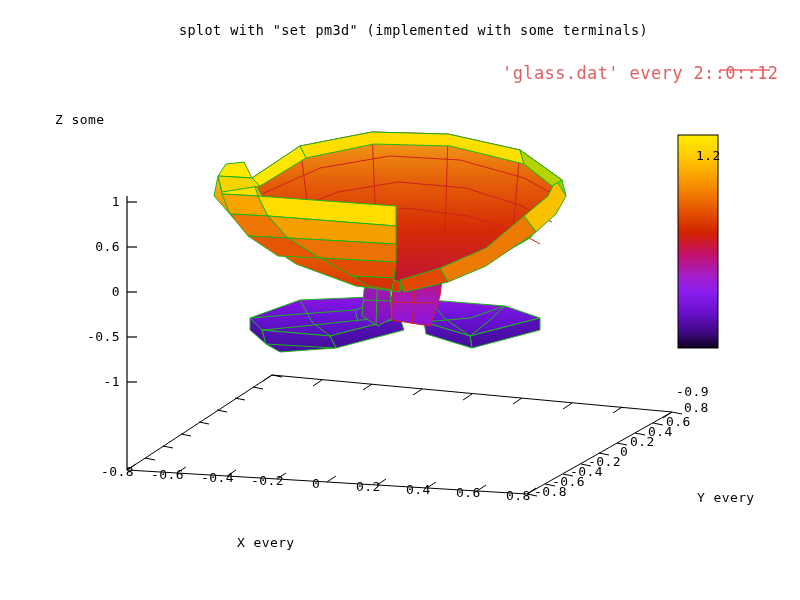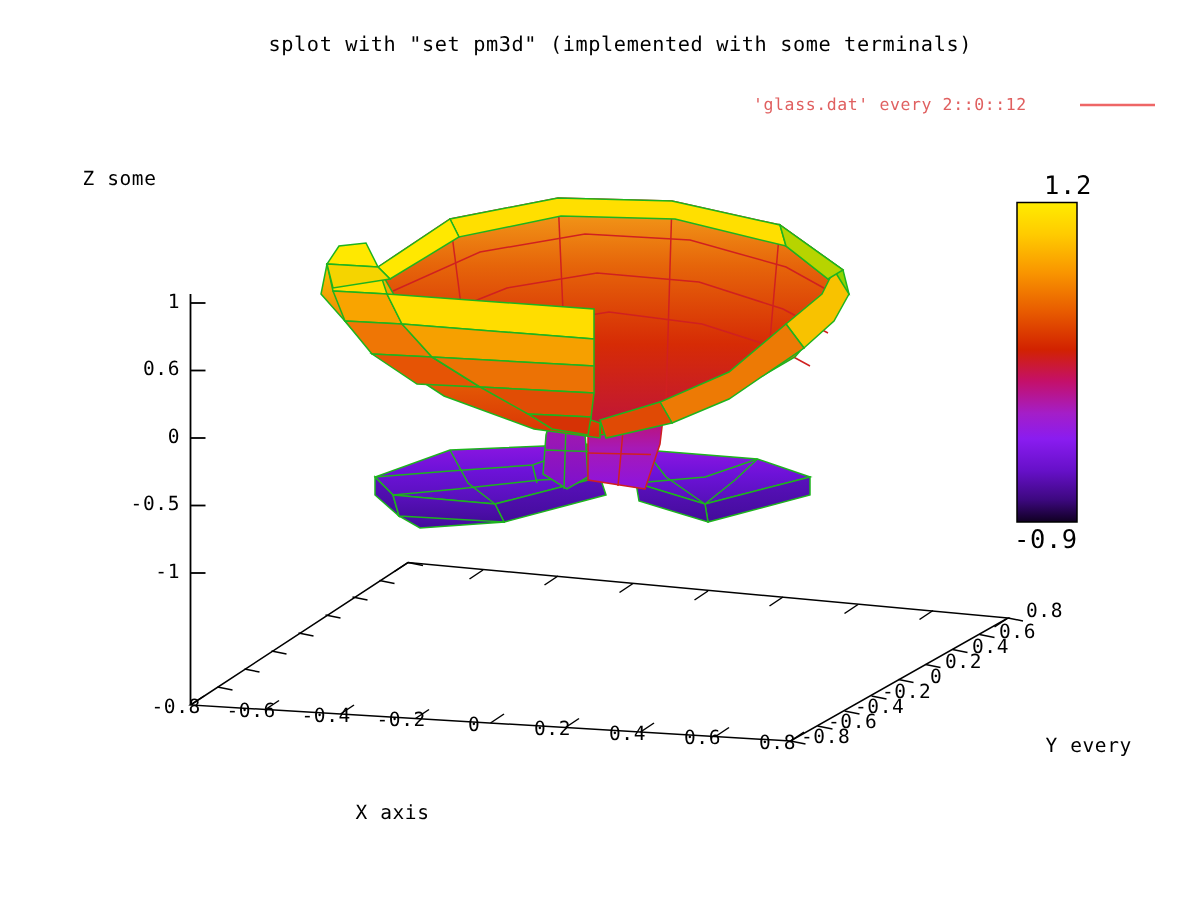--- a/index.html
+++ b/index.html
@@ -2,24 +2,24 @@
 <html><head>
 <meta charset="utf-8">
 <style>
   html,body{margin:0;padding:0;background:#ffffff;}
   body{width:800px;height:600px;overflow:hidden;
        font-family:"DejaVu Sans Mono","Liberation Mono",monospace;color:#000;}
   #plot{position:relative;width:800px;height:600px;}
   #plot svg{position:absolute;left:0;top:0;}
   .txt{position:absolute;white-space:pre;font-size:13px;letter-spacing:.4px;}
   .title{font-size:13.5px;}
-  .key{color:#e06060;font-size:11px;}
+  .key{color:#e06060;font-size:17px;}
   .tick{font-size:13px;}
   .axlbl{font-size:13px;}
-  .cbtick{font-size:17px;}
+  .cbtick{font-size:13px;margin-top:34px;}
 </style>
 </head>
 <body>
 
 <div id="plot">
 
   <svg width="800" height="600">
     <defs>
 
       <linearGradient id="pm3d" x1="0" y1="0" x2="0" y2="1">
@@ -258,21 +258,21 @@
   <div class="txt tick" style="left:101px;top:464px;">-0.8</div>
   <div class="txt tick" style="left:151px;top:467px;">-0.6</div>
   <div class="txt tick" style="left:201px;top:470px;">-0.4</div>
   <div class="txt tick" style="left:251px;top:473px;">-0.2</div>
   <div class="txt tick" style="left:312px;top:476px;">0</div>
   <div class="txt tick" style="left:356px;top:479px;">0.2</div>
   <div class="txt tick" style="left:406px;top:482px;">0.4</div>
   <div class="txt tick" style="left:456px;top:485px;">0.6</div>
   <div class="txt tick" style="left:506px;top:488px;">0.8</div>
 
-  <div class="txt axlbl" style="left:237px;top:535px;">X axis</div>
+  <div class="txt axlbl" style="left:237px;top:535px;">X every</div>
 
   <div class="txt tick" style="left:534px;top:484px;">-0.8</div>
   <div class="txt tick" style="left:552px;top:474px;">-0.6</div>
   <div class="txt tick" style="left:570px;top:464px;">-0.4</div>
   <div class="txt tick" style="left:588px;top:454px;">-0.2</div>
   <div class="txt tick" style="left:620px;top:444px;">0</div>
   <div class="txt tick" style="left:630px;top:434px;">0.2</div>
   <div class="txt tick" style="left:648px;top:424px;">0.4</div>
   <div class="txt tick" style="left:666px;top:414px;">0.6</div>
   <div class="txt tick" style="left:684px;top:400px;">0.8</div>

